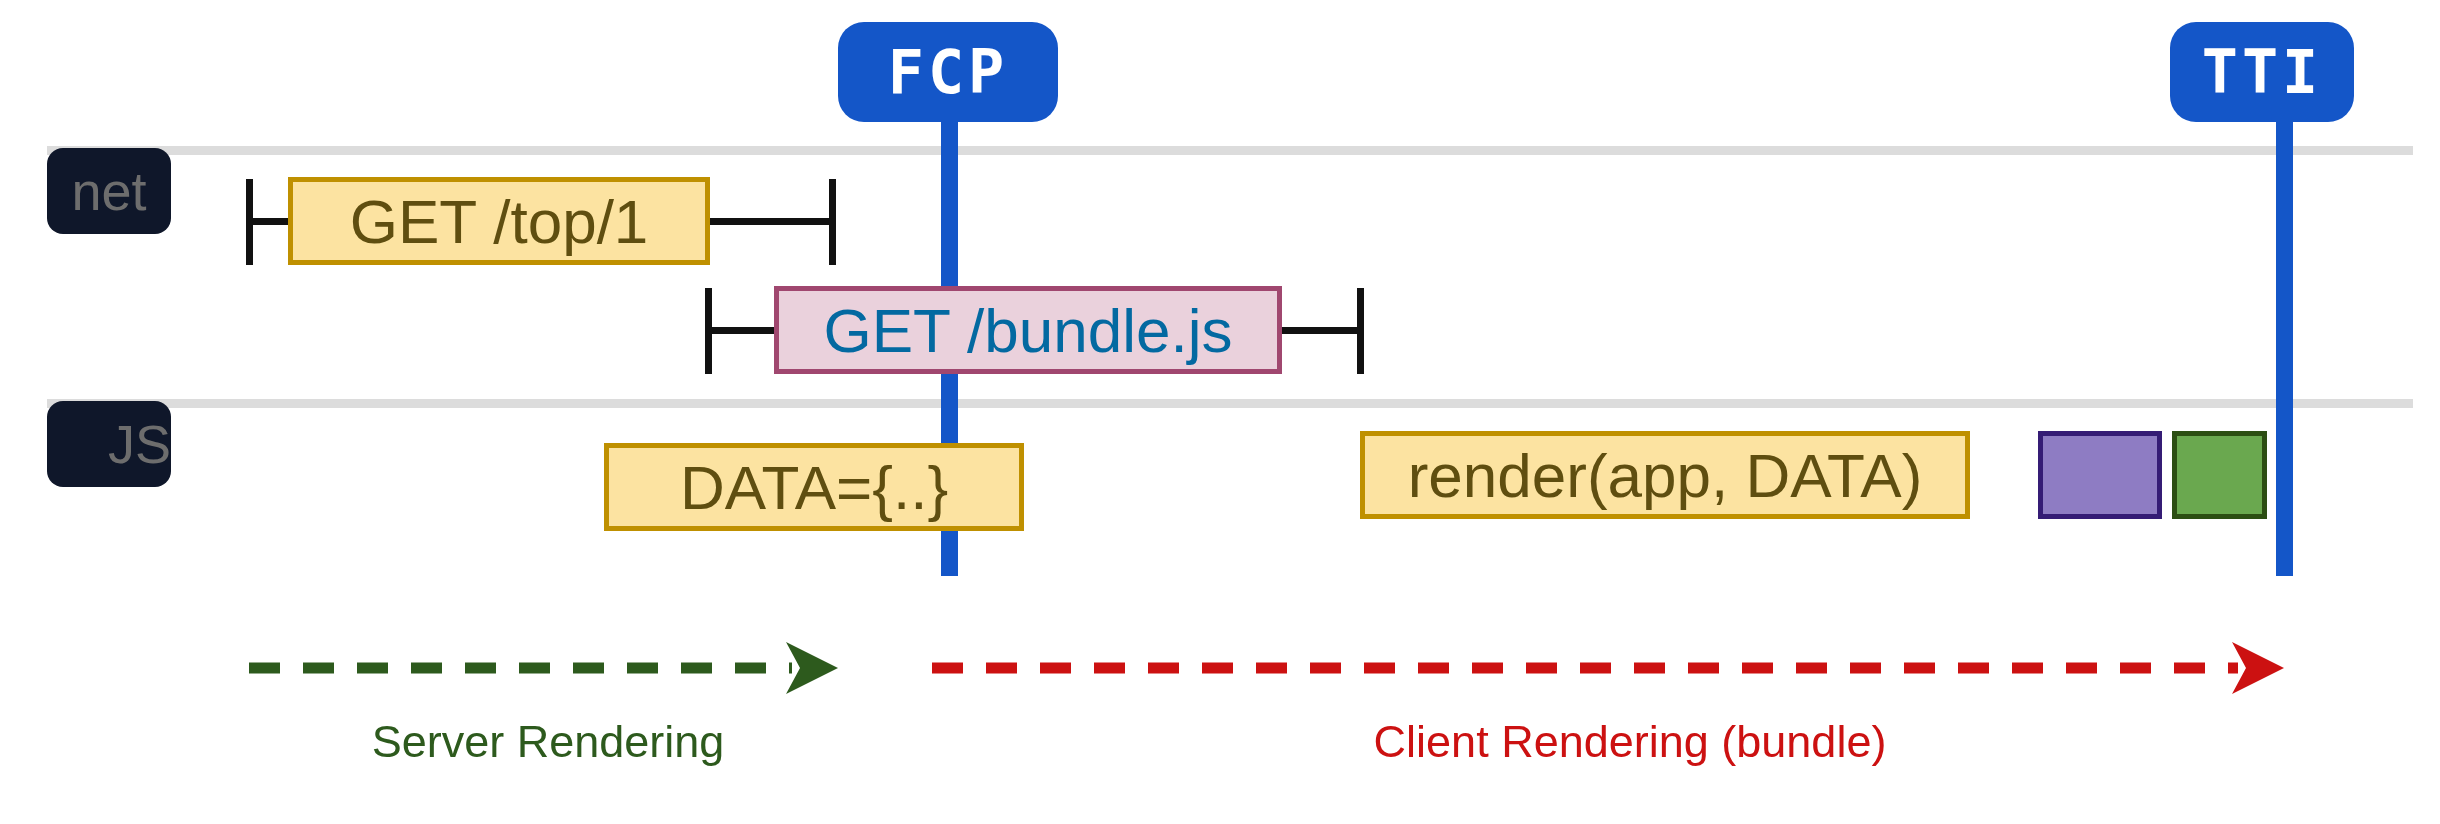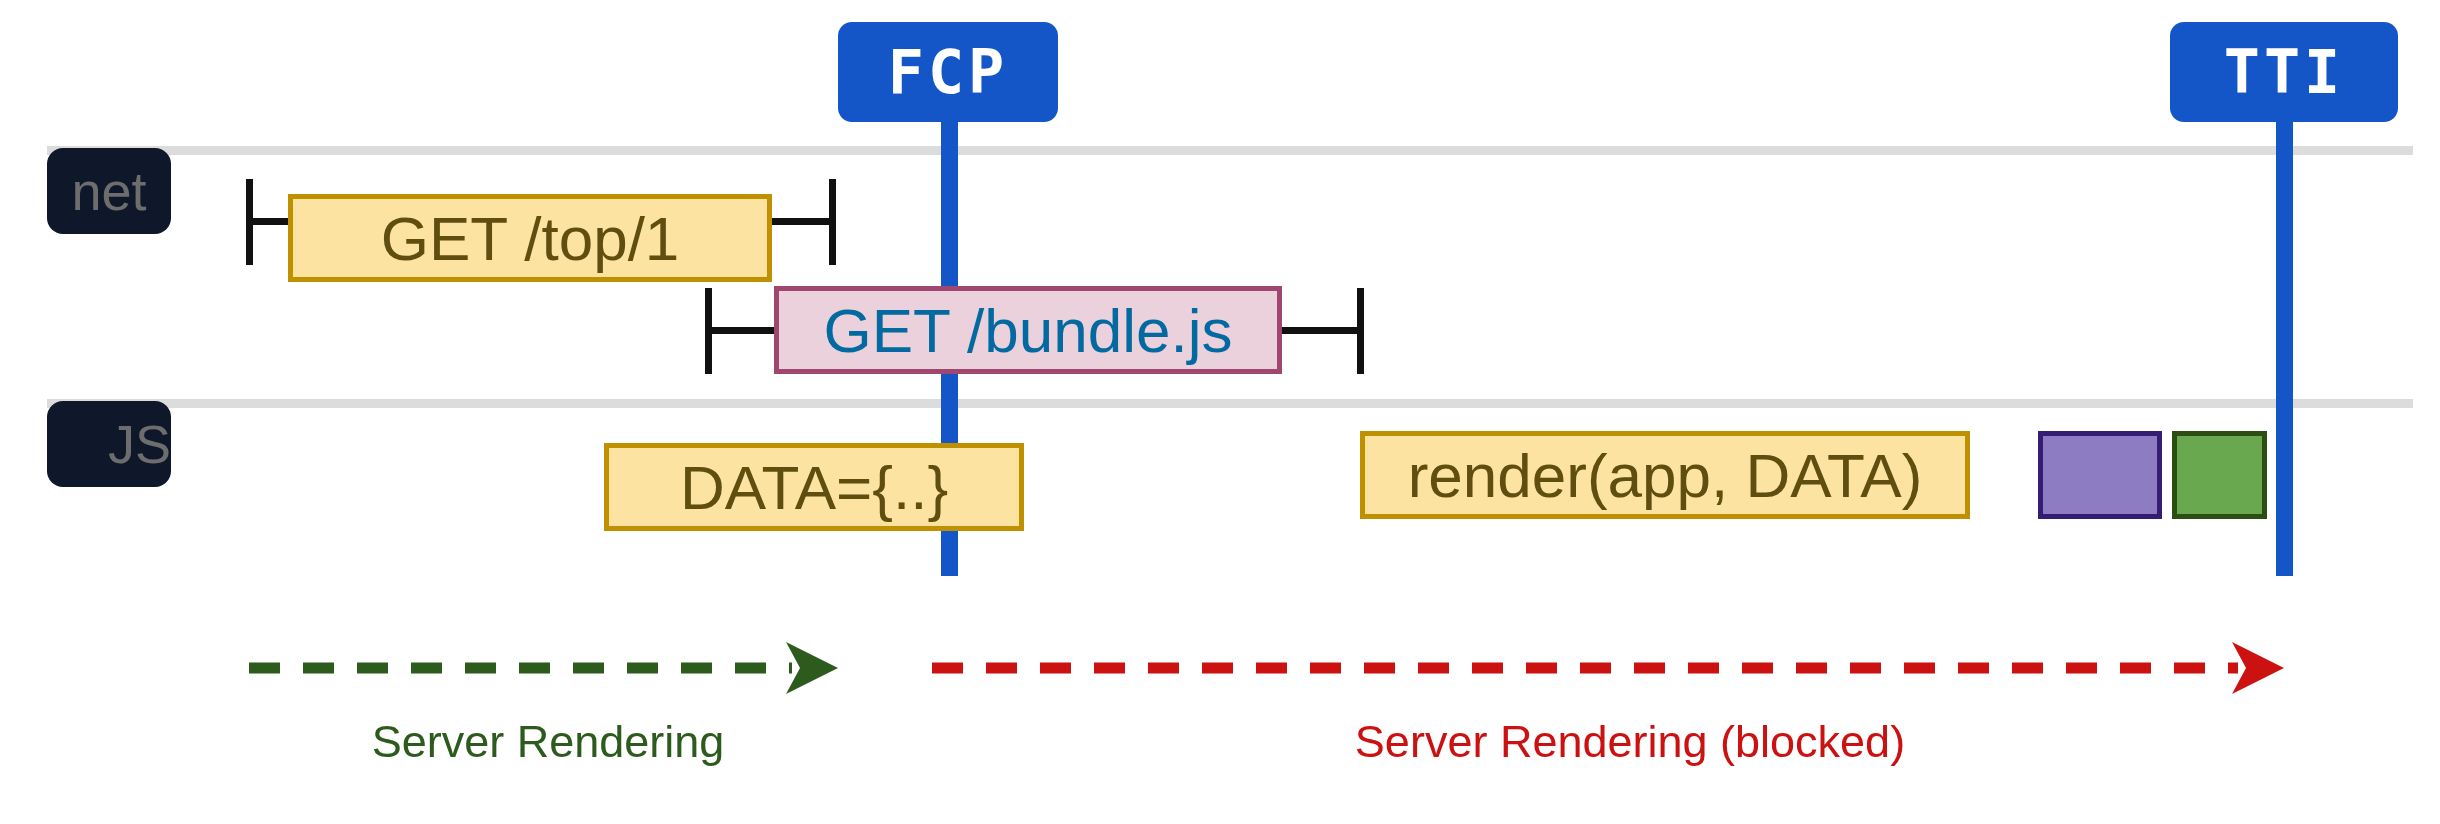--- a/index.html
+++ b/index.html
@@ -50,33 +50,33 @@
   }
   #fcp-line { left: 941px; top: 90px; height: 486px; }
   #tti-line { left: 2276px; top: 90px; height: 486px; }
 
   
   .badge {
     position: absolute;
     top: 22px;
     height: 100px;
     background: #1456c8;
-    border-radius: 14px;
+    border-radius: 26px;
     color: #ffffff;
     font-family: "DejaVu Sans Mono", monospace;
     font-weight: bold;
     font-size: 60px;
     letter-spacing: 4px;
     display: flex;
     align-items: center;
     justify-content: center;
     z-index: 5;
   }
   #fcp-badge { left: 838px;  width: 220px; }
-  #tti-badge { left: 2170px; width: 228px; }
+  #tti-badge { left: 2170px; width: 184px; }
 
   
   .tick {
     position: absolute;
     width: 7px;
     height: 86px;
     background: #111111;
     z-index: 1;
   }
   .connector {
@@ -105,21 +105,21 @@
     justify-content: center;
     font-size: 62px;
     white-space: nowrap;
     z-index: 3;
   }
   .tbox.yellow { background: #fce3a1; border-color: #bf9000; color: #5f4e10; }
   .tbox.pink   { background: #ead1dc; border-color: #a0476f; color: #0369a1; }
   .tbox.purple { background: #8e7cc3; border-color: #351c75; }
   .tbox.green  { background: #6aa84f; border-color: #2c4e13; }
 
-  #get-top-box   { left: 288px;  top: 194px; width: 484px; }
+  #get-top-box   { left: 288px;  top: 177px; width: 422px; }
   #get-bundle-box{ left: 774px;  top: 286px; width: 508px; }
   #data-box      { left: 557px;  top: 443px; width: 420px; margin-left: 47px; }
   #render-box    { left: 1360px; top: 431px; width: 610px; }
   #purple-box    { left: 2038px; top: 431px; width: 124px; }
   #green-box     { left: 2172px; top: 431px; width: 95px;  }
 
   
   #phase-arrows {
     position: absolute;
     left: 0;
@@ -195,16 +195,16 @@
     <line x1="249" y1="38" x2="792" y2="38" stroke="#2d5a1d" stroke-width="11" stroke-dasharray="31 23"></line>
     <polygon points="838,38 786,12 800,38 786,64" fill="#2d5a1d"></polygon>
     <line x1="932" y1="38" x2="2238" y2="38" stroke="#cc1111" stroke-width="11" stroke-dasharray="31 23"></line>
     <polygon points="2284,38 2232,12 2246,38 2232,64" fill="#cc1111"></polygon>
   </svg>
 
   <div class="phase-label" id="server-label">
     <span>Server Rendering</span>
   </div>
   <div class="phase-label" id="client-label">
-    <span>Server Rendering (blocked)</span>
+    <span>Client Rendering (bundle)</span>
   </div>
 
 </div>
 
 </body></html>

